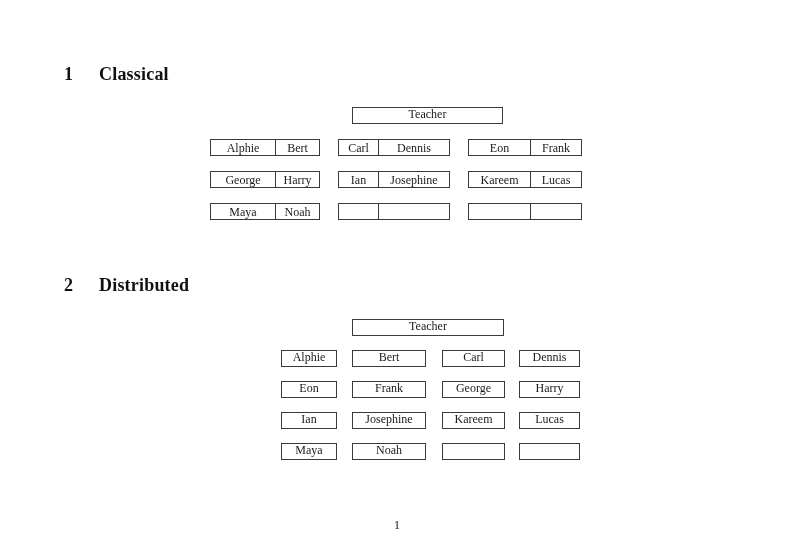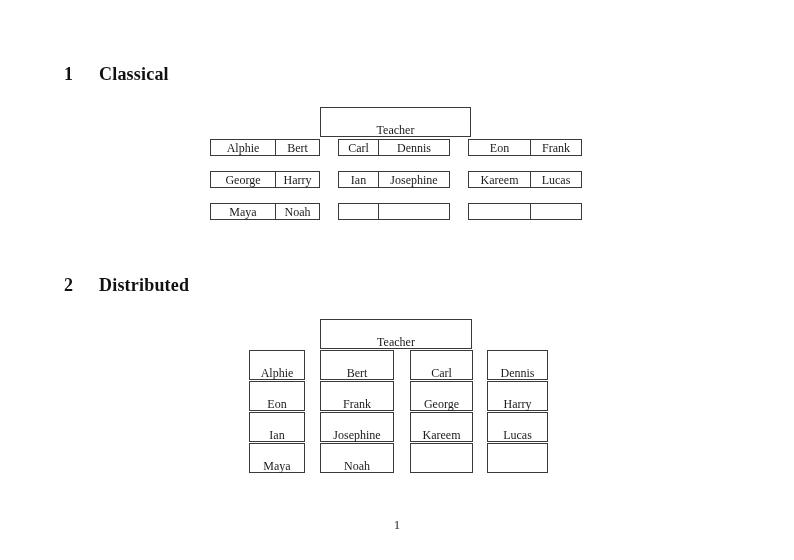--- a/index.html
+++ b/index.html
@@ -29,29 +29,30 @@
     color: #111;
     letter-spacing: 0.2px;
   }
   .heading-number {
     display: inline-block;
     width: 35px;
   }
   .box {
     position: absolute;
     box-sizing: border-box;
-    height: 30px;
+    height: 17px;
     border: 1px solid #3a3a3a;
     background: #ffffff;
     display: flex;
-    align-items: flex-end;
+    align-items: flex-start;
     justify-content: center;
     font-size: 12px;
     line-height: 1;
     color: #1a1a1a;
+    margin-left: 32px;
   }
   .desk {
     position: absolute;
     box-sizing: border-box;
     height: 17px;
     border: 1px solid #3a3a3a;
     background: #ffffff;
     display: flex;
   }
   .desk .cell {

